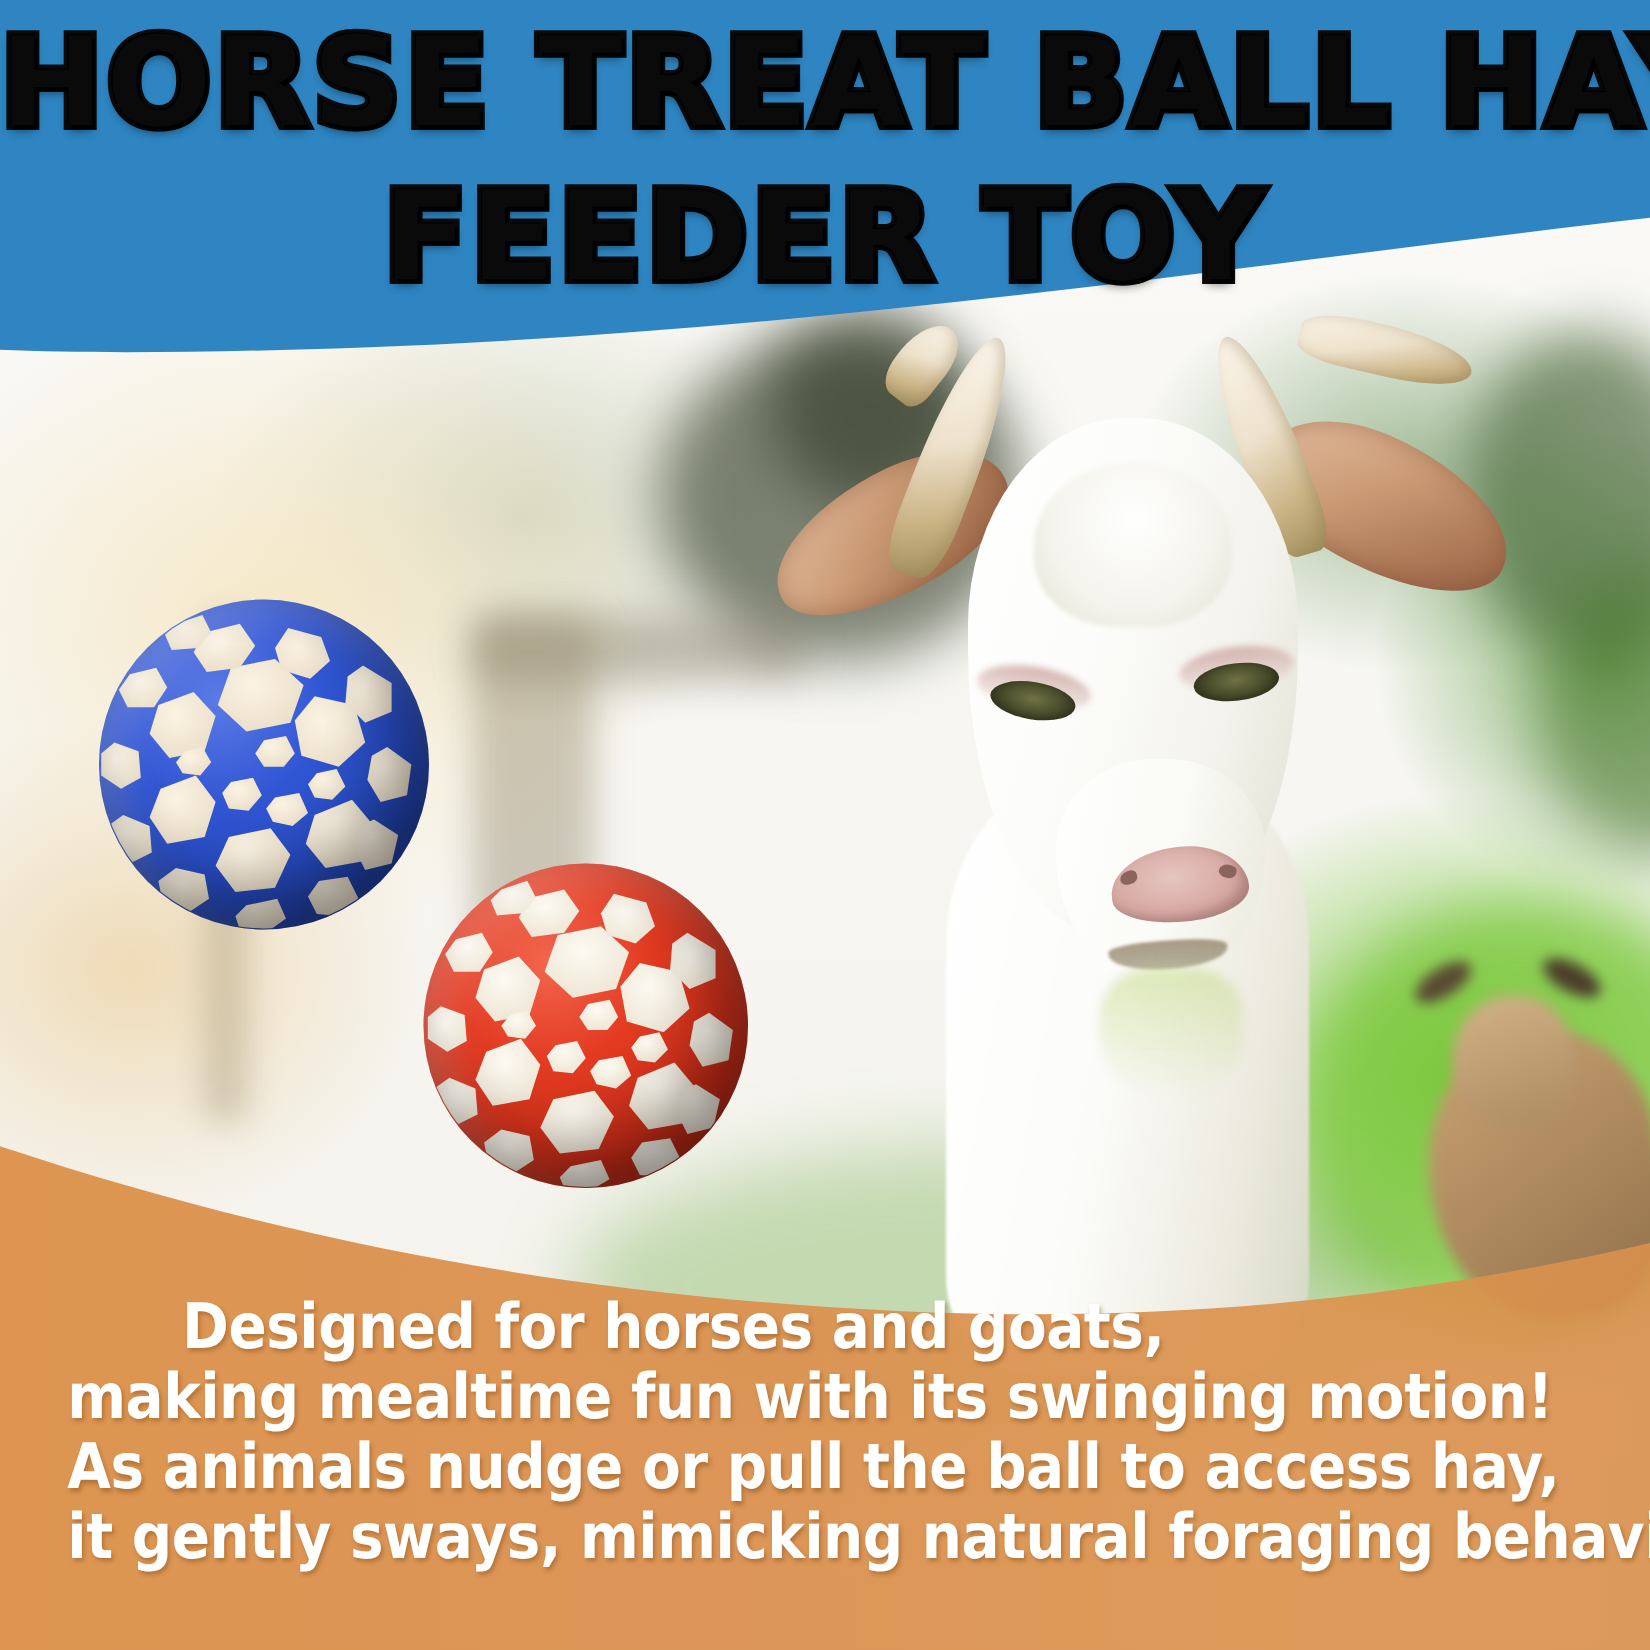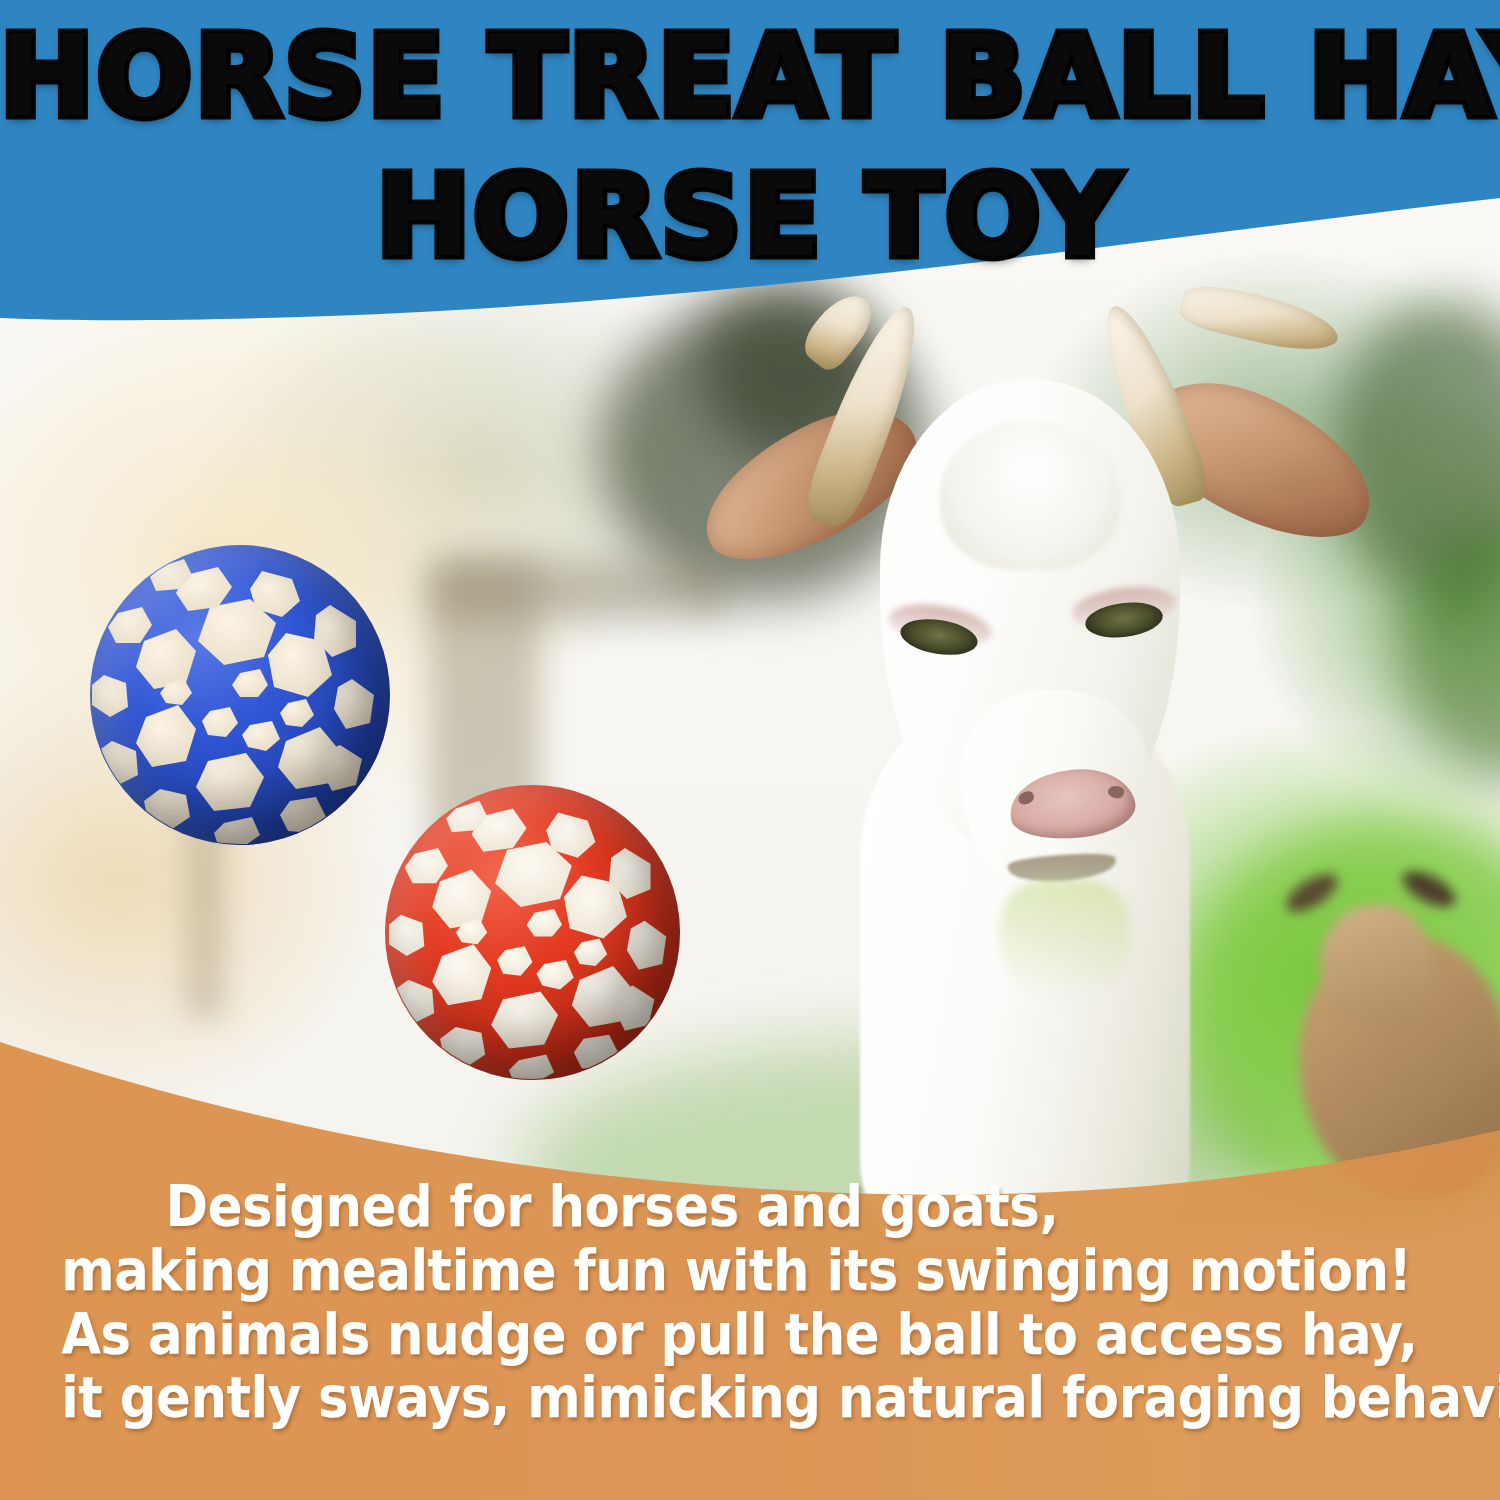--- a/index.html
+++ b/index.html
@@ -370,21 +370,21 @@
   </div>
 
   <div class="header-band">
     <svg viewBox="0 0 1500 360" preserveAspectRatio="none" width="1500" height="360">
       <path d="M0,0 H1500 V198 C1150,238 760,300 330,316 C210,320 90,322 0,318 Z" fill="#2E85C2"></path>
     </svg>
   </div>
 
   <div class="title-wrap">
     <div class="title-line l1">HORSE TREAT BALL HAY</div>
-    <div class="title-line l2">HORSE TOY</div>
+    <div class="title-line l2">FEEDER TOY</div>
   </div>
 
   <div class="footer-band">
     <svg viewBox="0 0 1500 520" preserveAspectRatio="none" width="1500" height="520">
       <defs>
         <linearGradient id="orangeGrad" x1="0" y1="0" x2="1" y2="0">
           <stop offset="0%" stop-color="#DD9450" stop-opacity="0.99"></stop>
           <stop offset="45%" stop-color="#DB9251" stop-opacity="0.96"></stop>
           <stop offset="78%" stop-color="#DC944F" stop-opacity="0.93"></stop>
           <stop offset="100%" stop-color="#D98F4C" stop-opacity="0.90"></stop>

